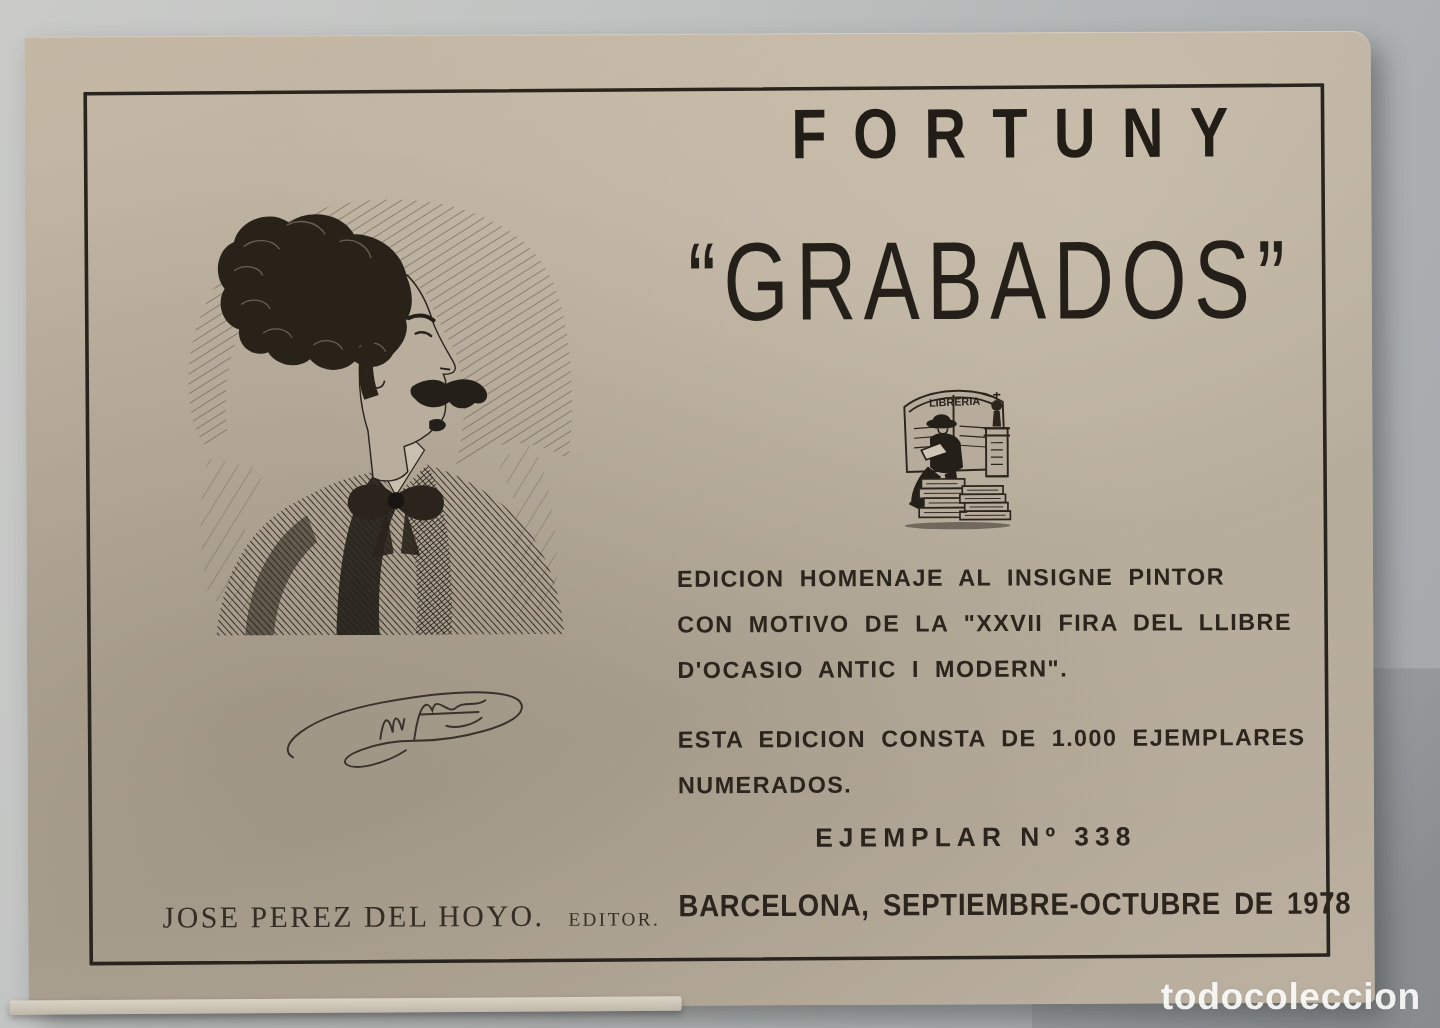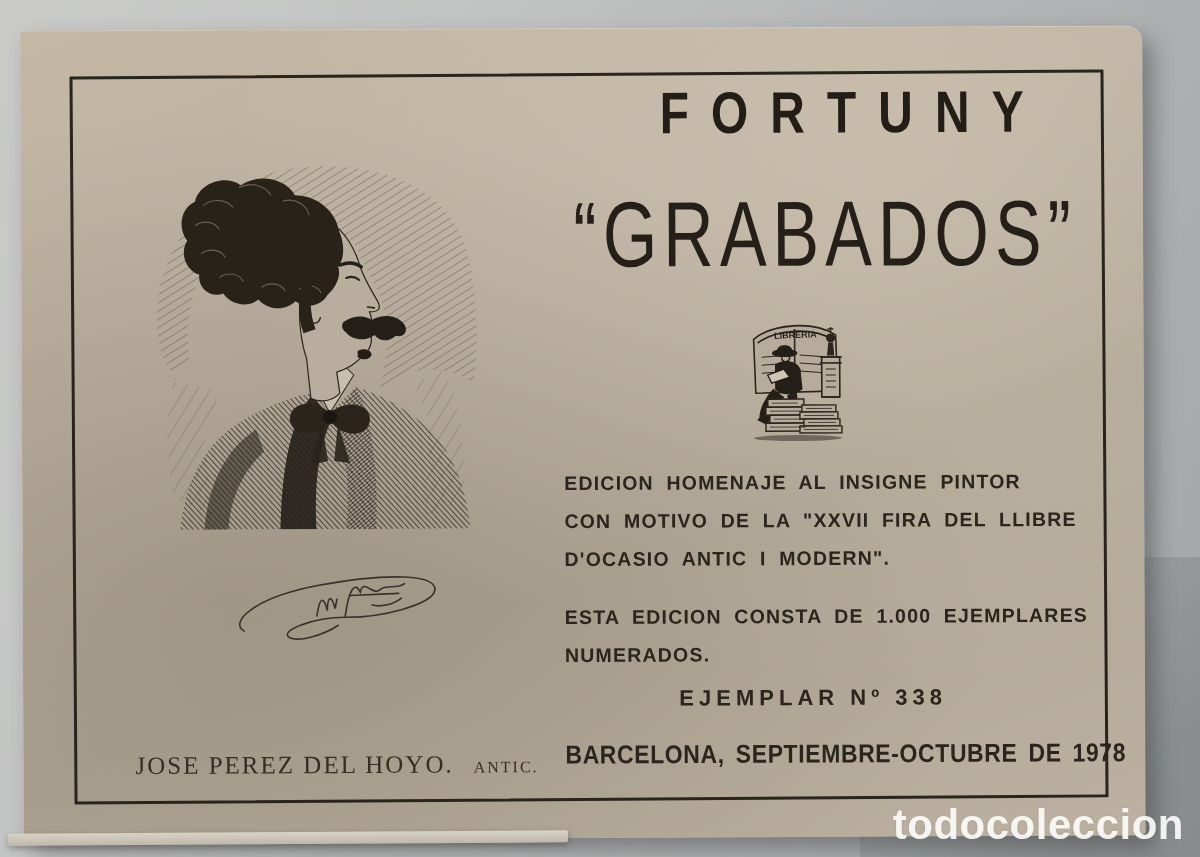--- a/index.html
+++ b/index.html
@@ -73,21 +73,21 @@
   }
   .publisher .name{font-size:25px;letter-spacing:2px;}
   .publisher .role{font-size:16px;letter-spacing:2px;margin-left:20px;}
   
   .portrait{position:absolute;left:118px;top:92px;width:348px;height:408px;}
   .signature{position:absolute;left:200px;top:524px;width:230px;height:88px;}
   .emblem{position:absolute;left:716px;top:290px;width:122px;height:130px;}
   
   .watermark{
     position:absolute;right:16px;bottom:8px;
-    font-size:42px;font-weight:bold;letter-spacing:0.5px;
+    font-size:31px;font-weight:bold;letter-spacing:0.5px;
     color:#fbfbfa;opacity:.92;text-shadow:0 0 2px rgba(120,120,120,.35);
   }
 </style>
 </head>
 <body>
 
 <div class="backdrop-shade"></div>
 
 <div class="cover">
   <div class="frame"></div>
@@ -220,19 +220,19 @@
   <div class="edition">
     <div>ESTA  EDICION  CONSTA  DE  1.000  EJEMPLARES</div>
     <div>NUMERADOS.</div>
   </div>
 
   <div class="copy-number">EJEMPLAR  Nº  338</div>
 
   <div class="imprint">BARCELONA, SEPTIEMBRE-OCTUBRE DE 1978</div>
 
   <div class="publisher">
-    <span class="name">JOSE PEREZ DEL HOYO.</span><span class="role">ANTIC.</span>
+    <span class="name">JOSE PEREZ DEL HOYO.</span><span class="role">EDITOR.</span>
   </div>
 </div>
 
 <div class="pages-edge"></div>
 
 <div class="watermark">todocoleccion</div>
 
 </body></html>

